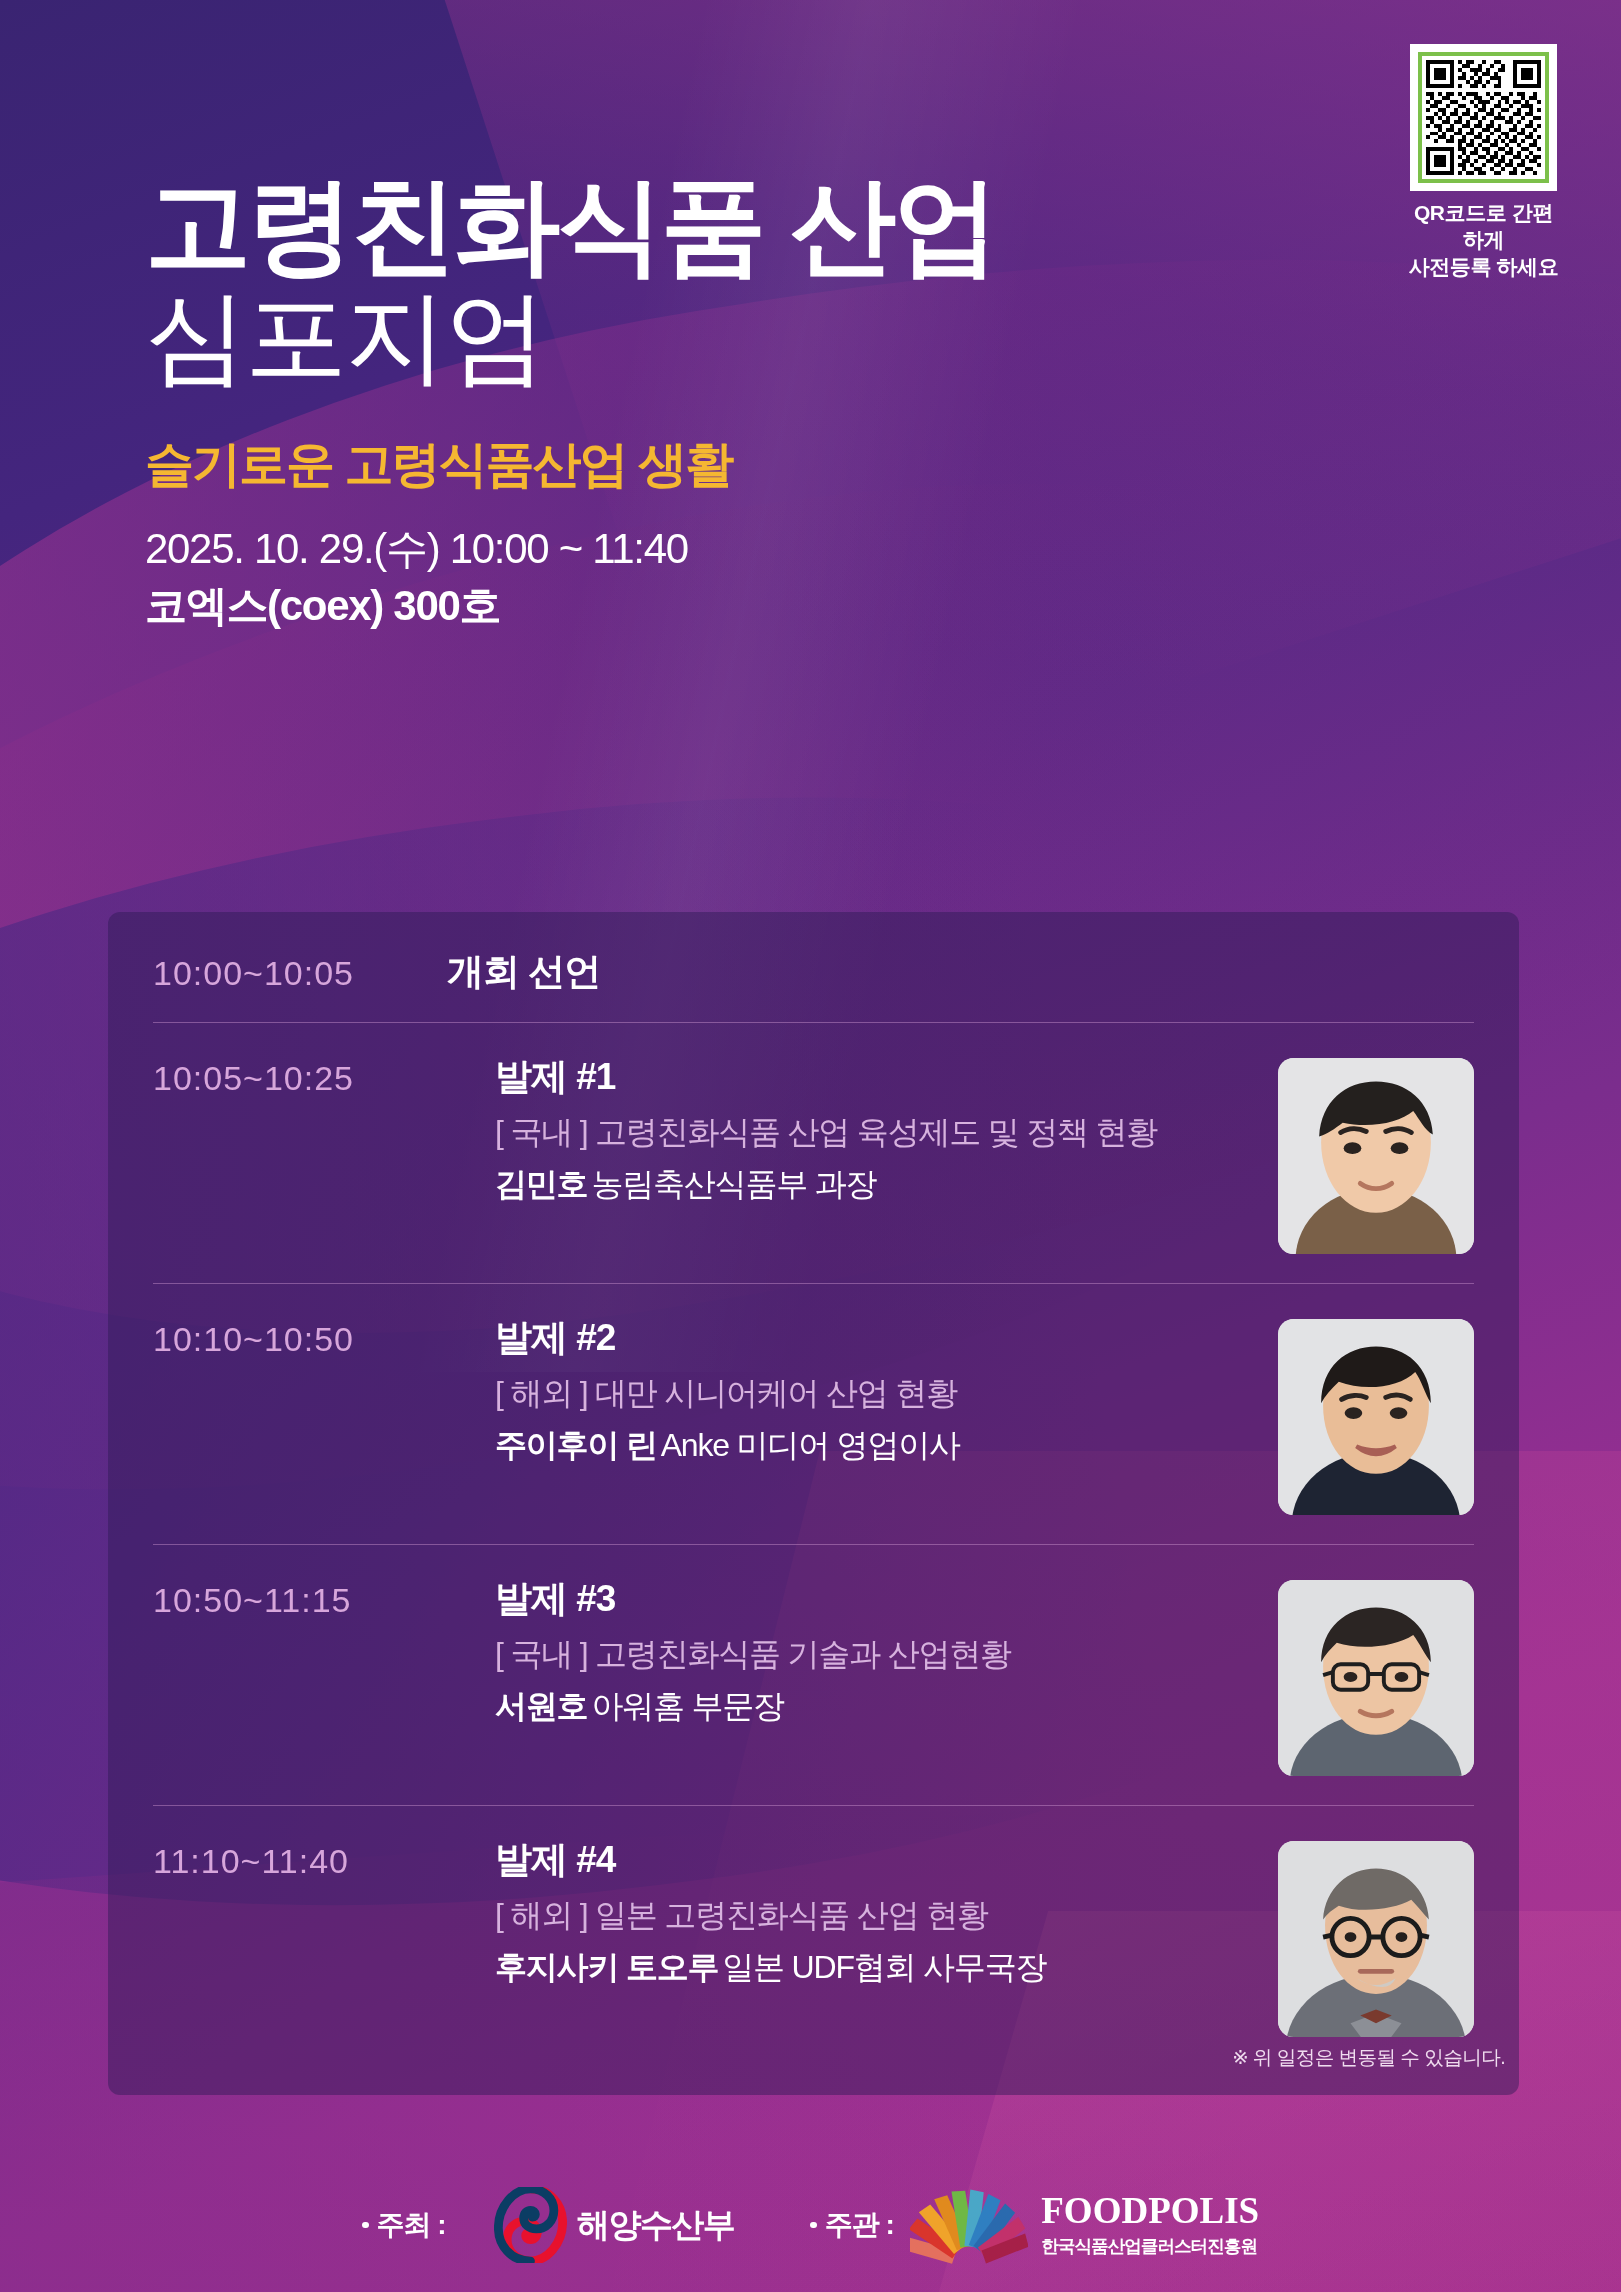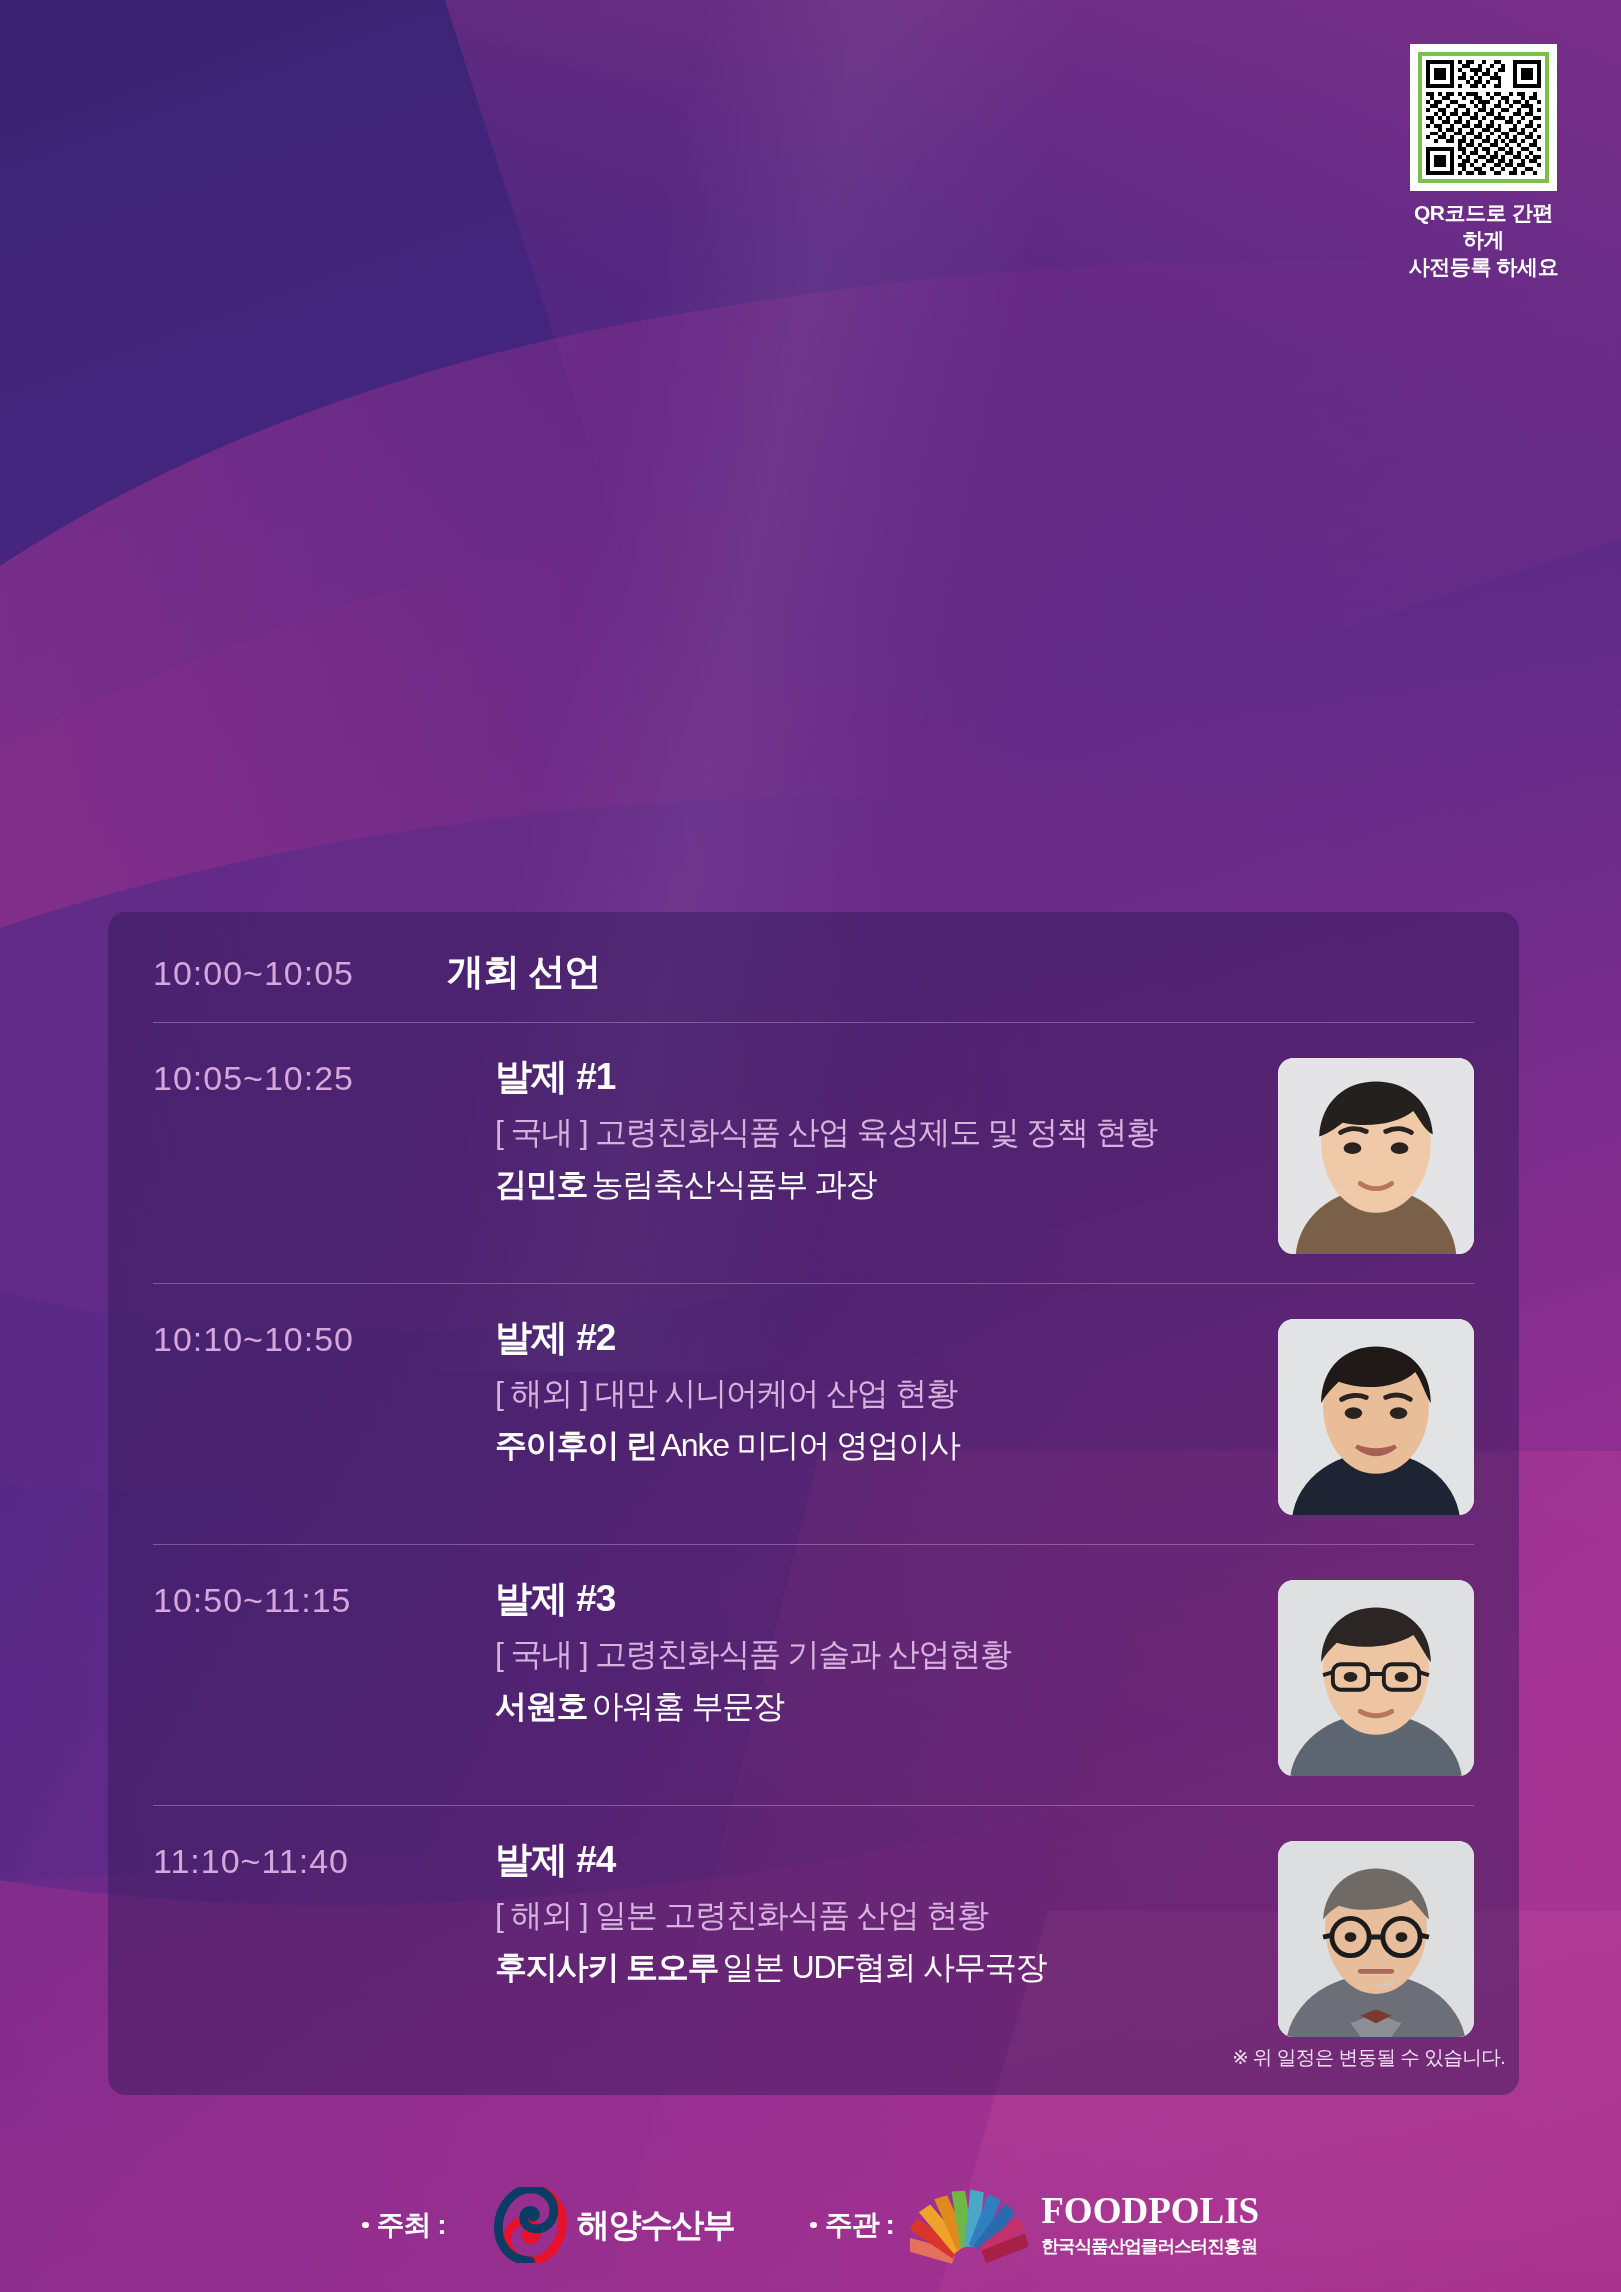--- a/index.html
+++ b/index.html
@@ -145,21 +145,21 @@
   .xmark { color:#9a9a9a; font-size:28px; font-weight:700; padding-bottom:19.6px; }
   .arirang-word {
     color:#e3002b; font-size:37px; font-weight:700; font-style:italic;
     letter-spacing:-2px; font-family:"DejaVu Sans",sans-serif;
   }
 
   
   .schedule {
     position:absolute; left:108px; top:912px; width:1411px;
     background:rgba(46,27,84,.46);
-    border-radius:18px;
+    border-radius:12px;
     padding:9.8px 45px 29px 45px;
     z-index:6;
   }
   .row {
     display:flex; align-items:flex-start;
     padding:33px 0 29px 0;
     position:relative;
   }
   .row + .row { border-top:1px solid rgba(214,160,214,.42);gap:48px; }
   .row.first { padding:29px 0 29px 0; }
@@ -478,20 +478,27 @@
           </g>
         </svg>
       </div>
     </div>
     <div class="qr-caption">
       <div>QR코드로 간편하게</div>
       <div>사전등록 하세요</div>
     </div>
   </div>
 
+  <div class="headline">
+    <div class="title-1">고령친화식품 산업</div>
+    <div class="title-2">심포지엄</div>
+    <div class="slogan">슬기로운 고령식품산업 생활</div>
+    <div class="datetime">2025. 10. 29.(수) 10:00 ~ 11:40</div>
+    <div class="venue">코엑스(coex) 300호</div>
+  </div>
 
 
   <div class="schedule">
 
     <div class="row first">
       <div class="time">10:00~10:05</div>
       <div class="body">
         <div class="sess-title">개회 선언</div>
       </div>
     </div>

